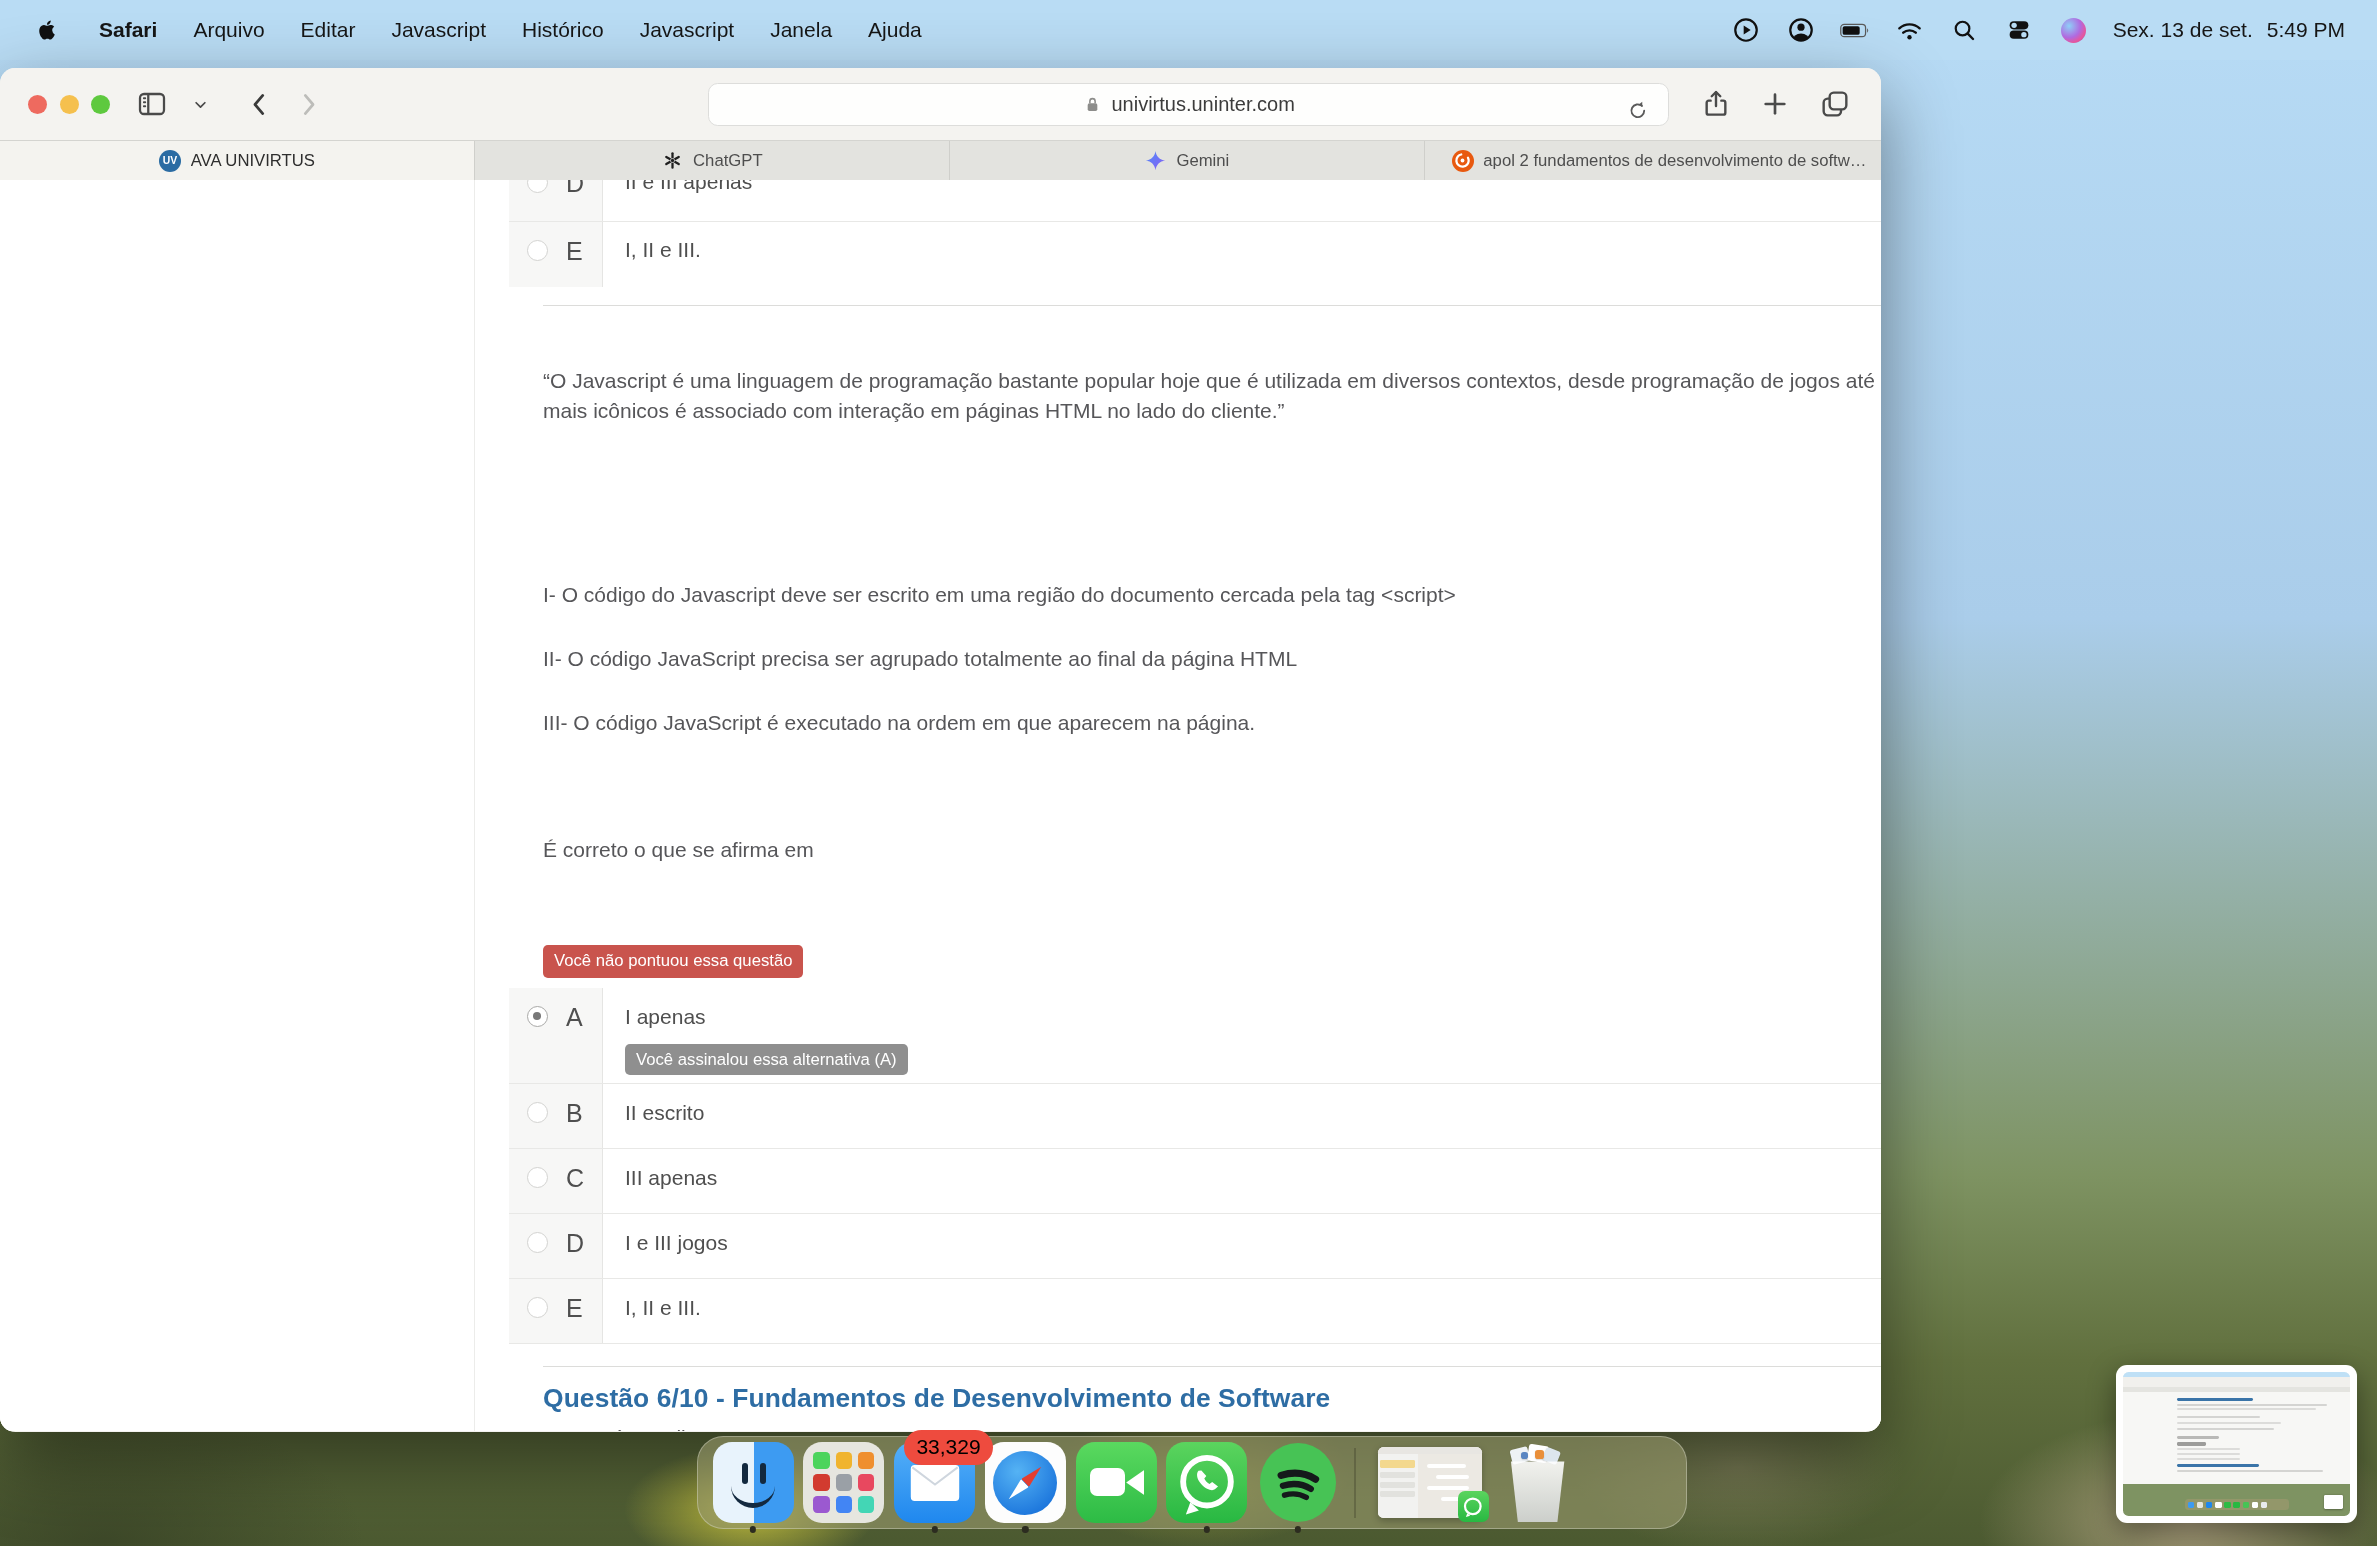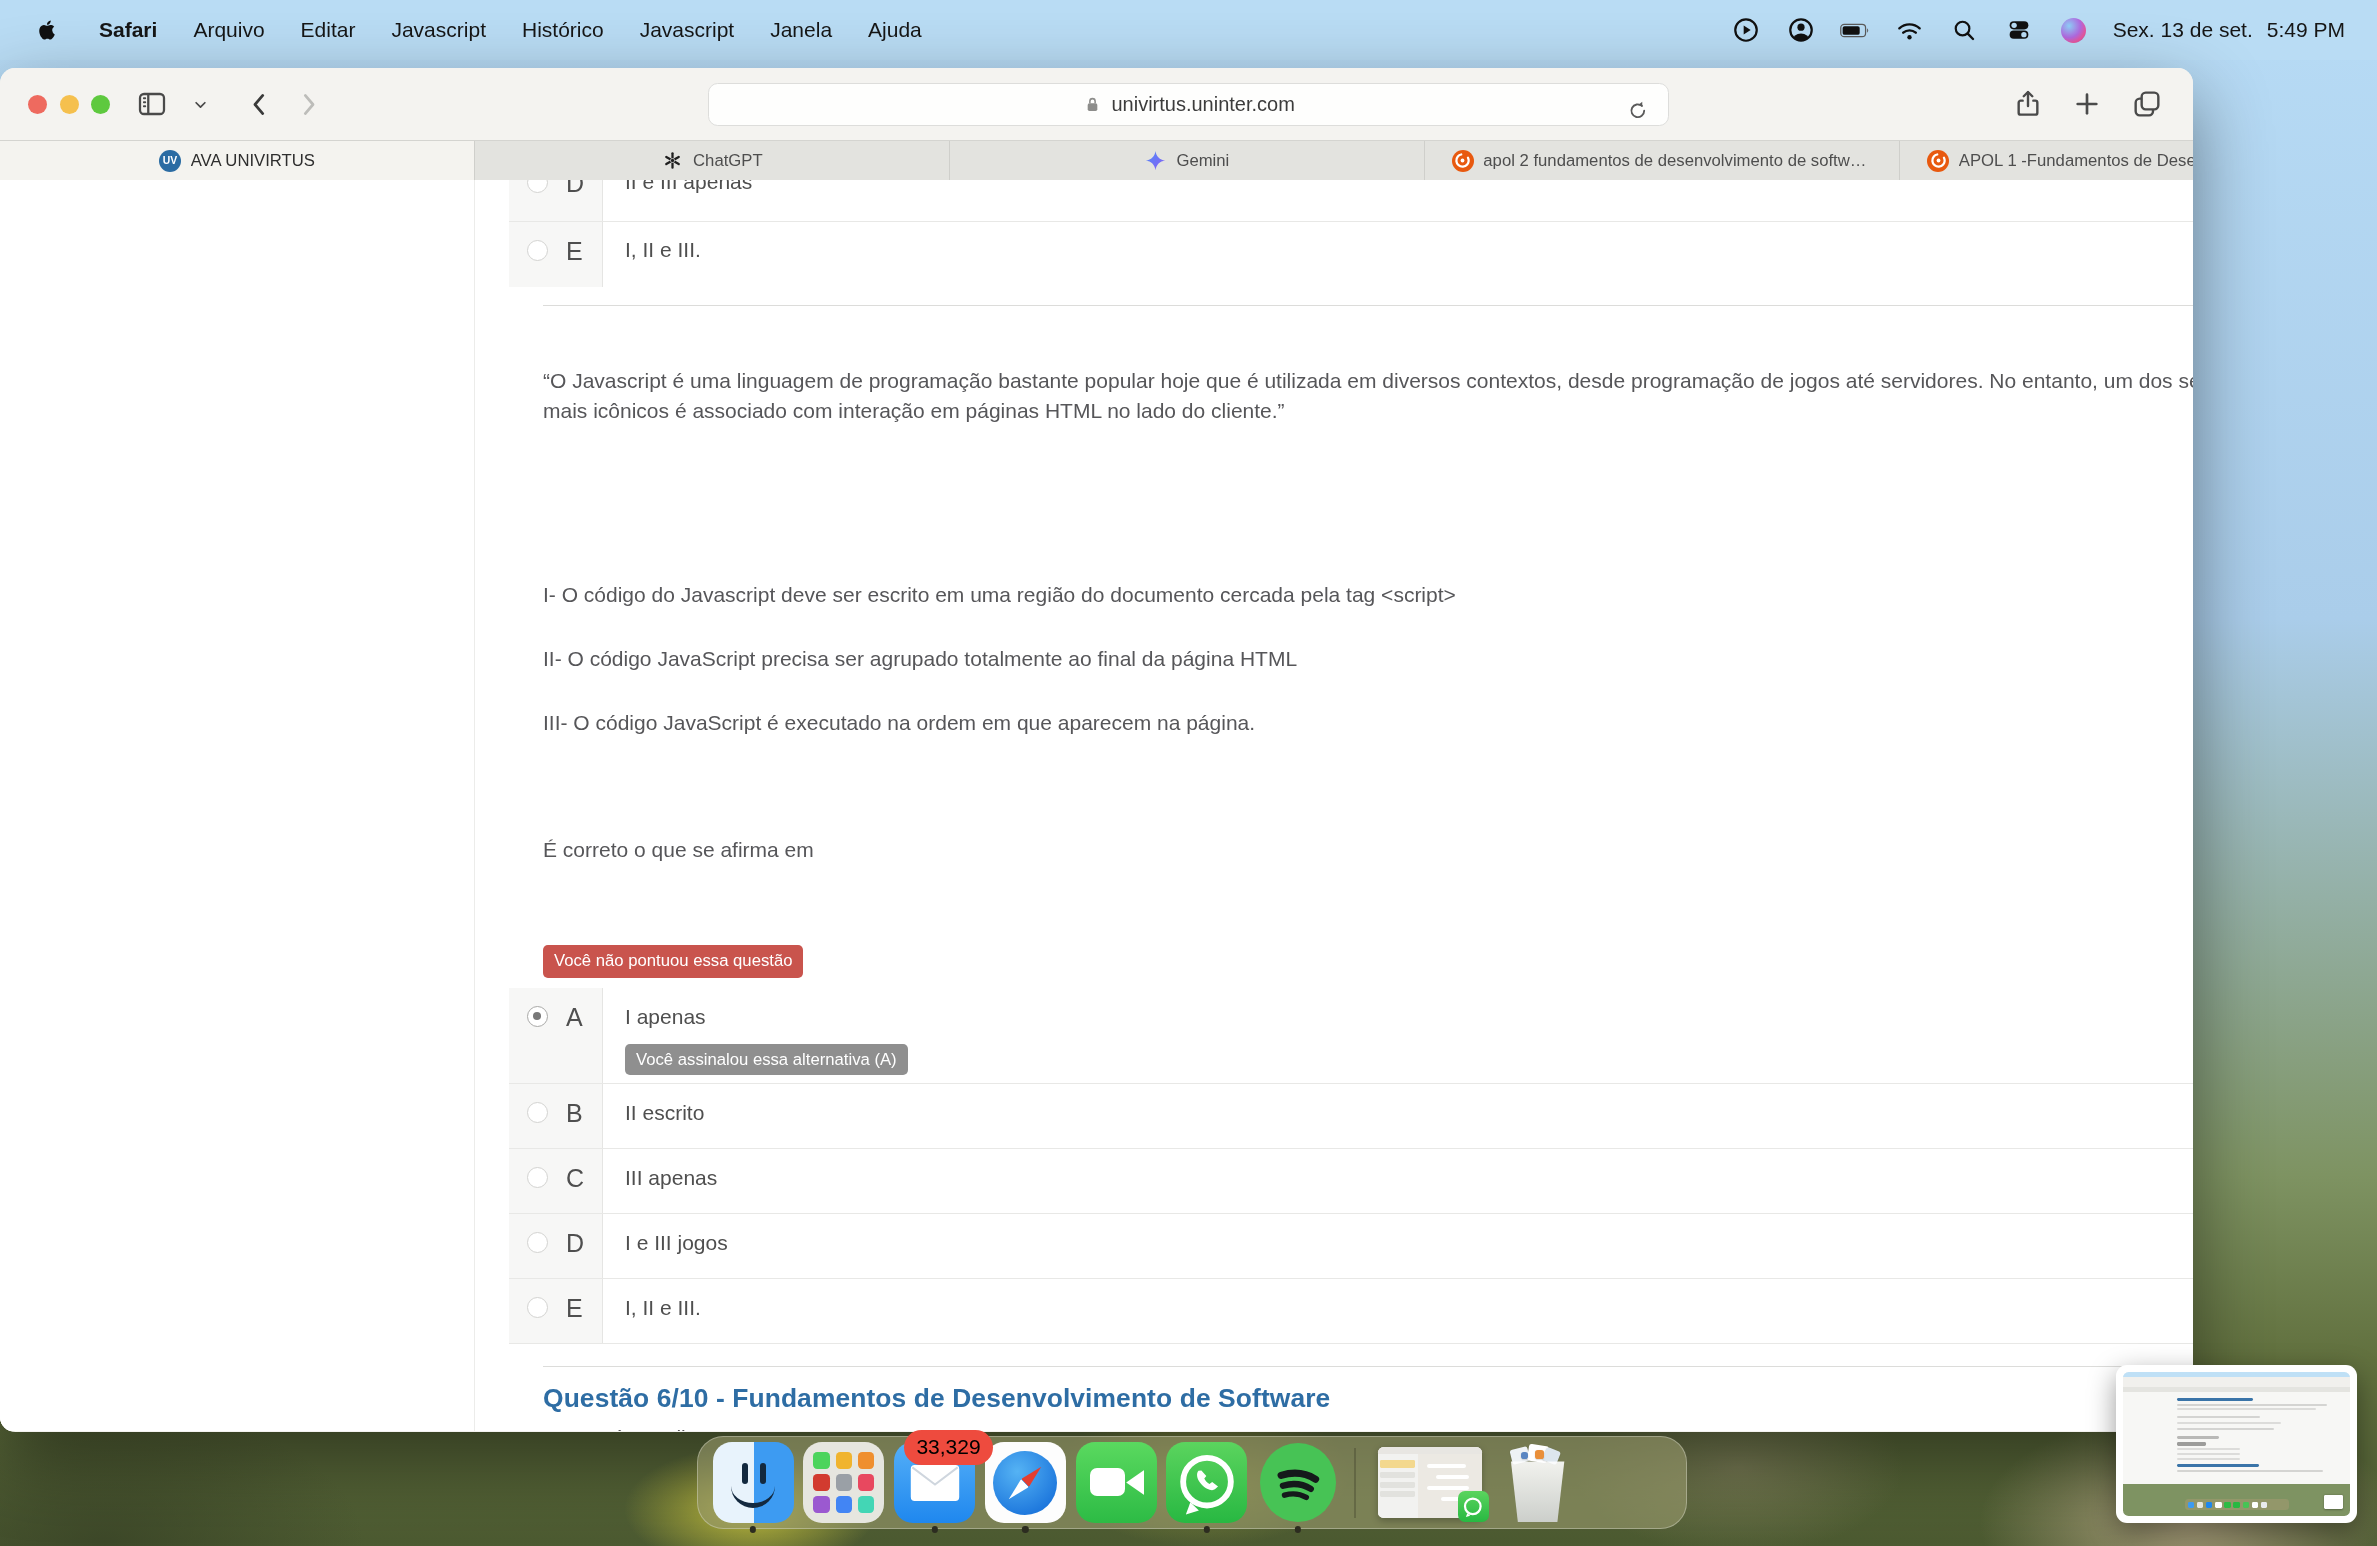--- a/index.html
+++ b/index.html
@@ -23,21 +23,21 @@
   .menubar .left { display: flex; align-items: center; gap: 36px; }
   .menu-item { white-space: nowrap; }
   .menu-item.app { font-weight: 700; }
   .menubar .right { margin-left: auto; display: flex; align-items: center; gap: 23.6px; }
   .status-icon { width: 31px; height: 31px; display: inline-flex; align-items: center; justify-content: center; }
   .siri-orb { width: 25px; height: 25px; border-radius: 50%;
     background: radial-gradient(circle at 32% 32%, #8ed0f8, #b06ae0 48%, #e8559a 72%, #3e6de8 100%); }
   .clock { display: flex; gap: 14px; font-size: 21px; }
 
   
-  .window { position: absolute; left: 0; top: 68px; width: 2193px; height: 1364px;
+  .window { position: absolute; left: 0; top: 68px; width: 1881px; height: 1364px;
     background: #f4f3f0; border-radius: 15.3px; overflow: hidden;
     box-shadow: 0 28px 76px rgba(0,0,0,.45); }
 
   .toolbar { position: relative; height: 72px; background: #f4f3f0; display: flex; align-items: center; padding: 0 28px; }
   .traffic { display: flex; gap: 12.5px; margin-right: 23.6px; }
   .tl-dot { width: 19px; height: 19px; border-radius: 50%; }
   .tl-close { background: #ee6a5f; } .tl-min { background: #f5c04e; } .tl-zoom { background: #5ec93f; }
   .tb-icon { display: inline-flex; align-items: center; justify-content: center; width: 36px; height: 36px; color: #4a4a4a; }
   .tb-icon.dim { color: #b5b5b2; }
   .tb-group { display: flex; align-items: center; gap: 12.5px; }

